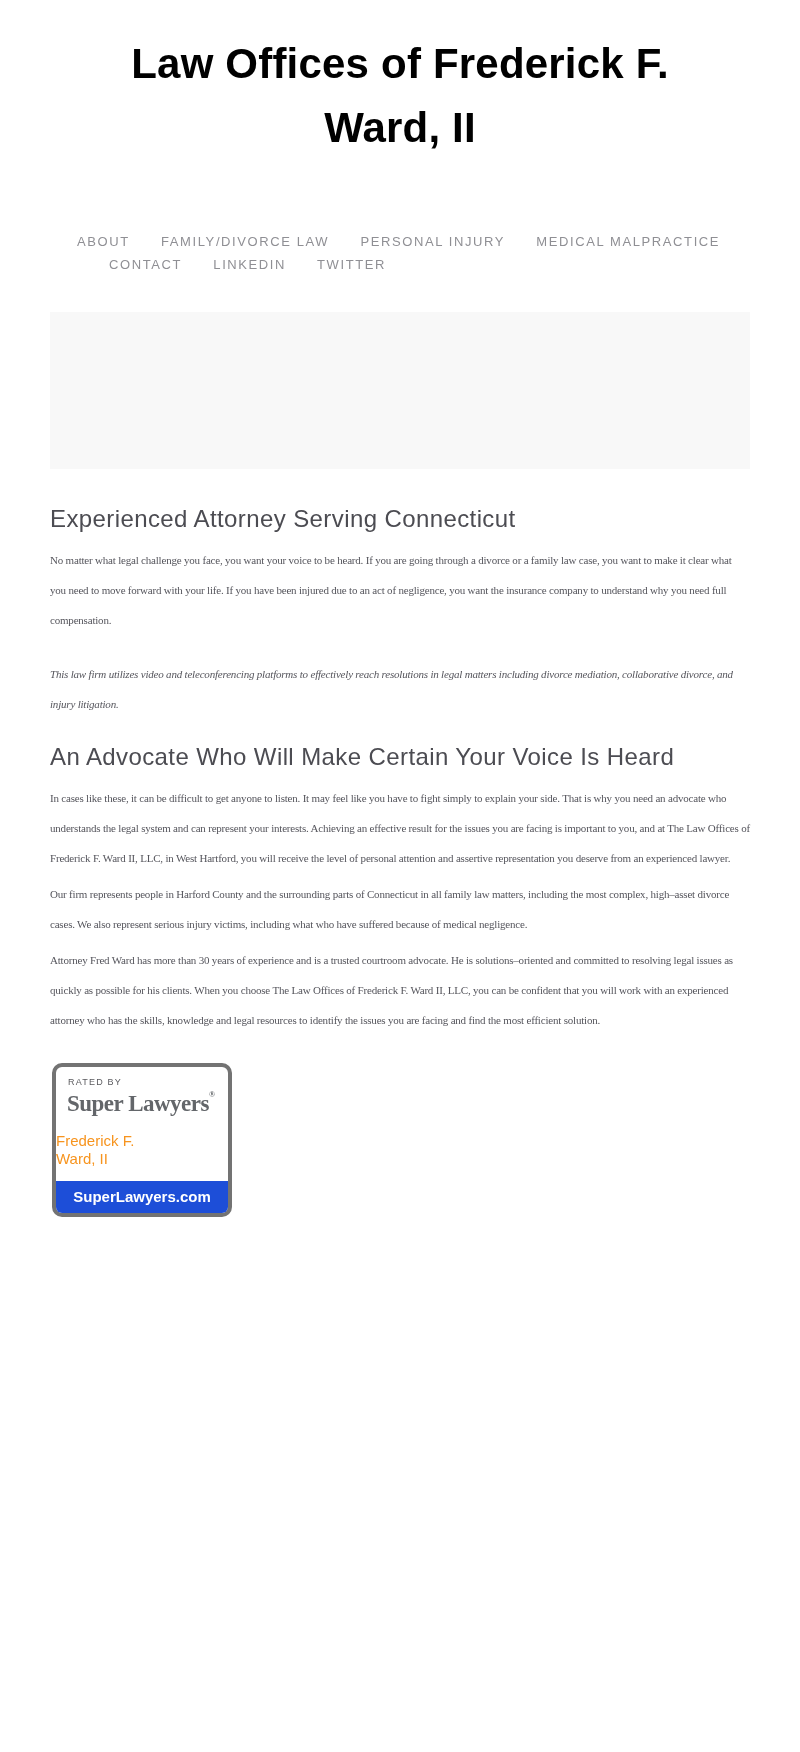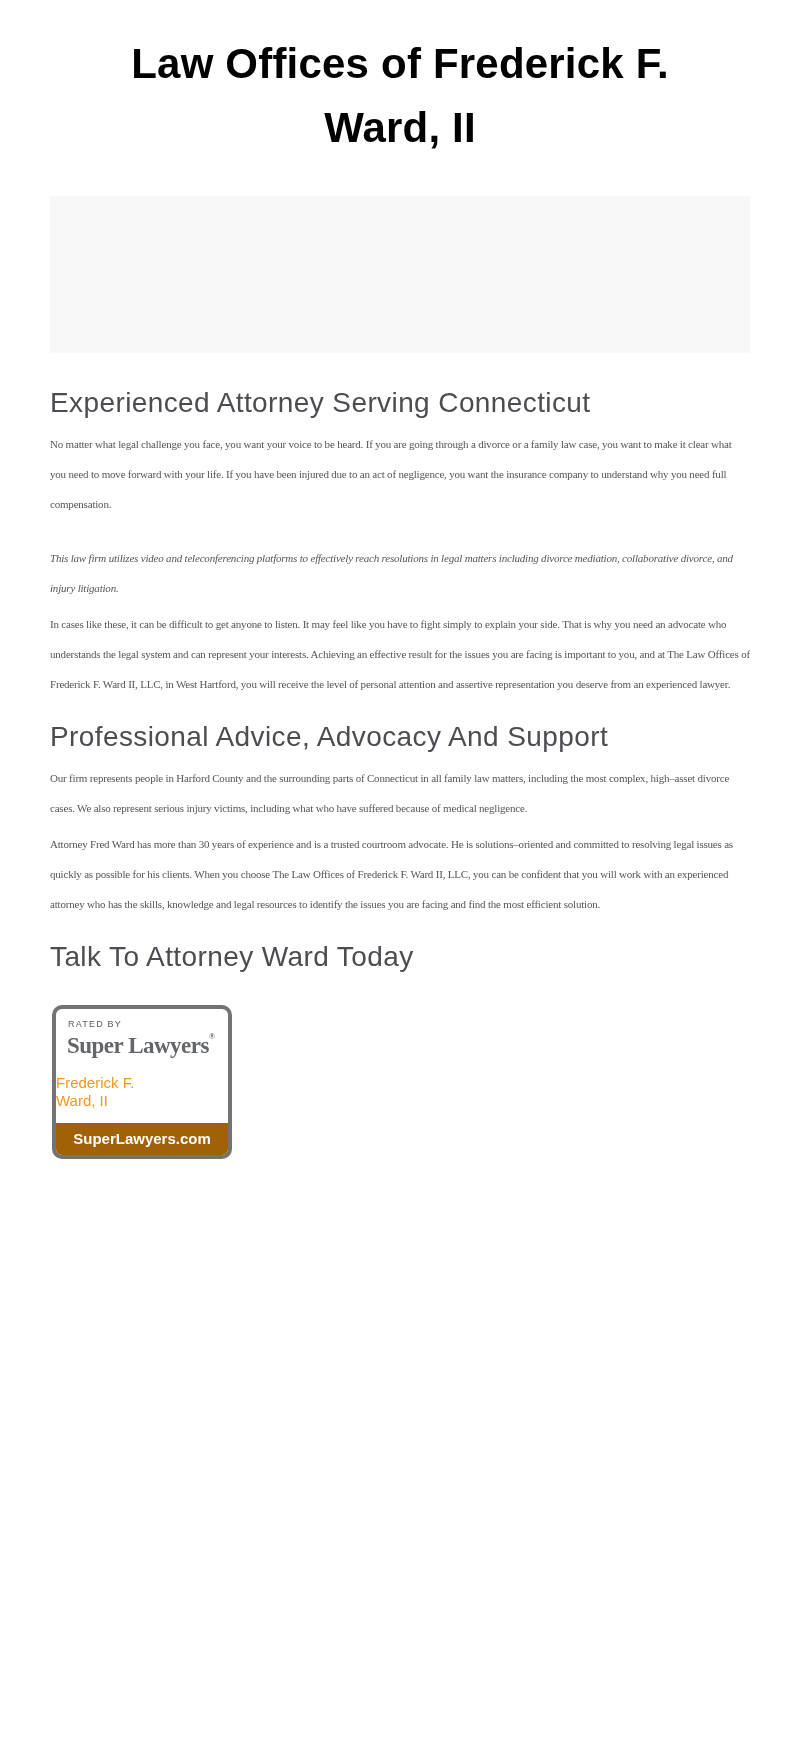--- a/index.html
+++ b/index.html
@@ -47,21 +47,21 @@
     margin-top: 36px;
     height: 157px;
     background: #f8f8f8;
   }
 
   
   .section-heading {
     margin: 18px 0 0 0;
     font-family: "Liberation Sans", sans-serif;
     font-weight: 300;
-    font-size: 28px;
+    font-size: 24px;
     line-height: 40px;
     letter-spacing: 0.4px;
     color: #4c4c52;
   }
   .section:first-of-type .section-heading { margin-top: 30px; }
   .body-par {
     margin: 6px 0 0 0;
     font-family: "Liberation Serif", "DejaVu Serif", serif;
     font-size: 11px;
     line-height: 30px;
@@ -104,64 +104,72 @@
   .badge-name {
     margin-top: 14px;
     font-weight: 400;
     font-size: 15px;
     line-height: 18px;
     color: #F7941E;
   }
   .badge-name .line { display: block; }
   .badge-bar {
     margin-top: 13px;
-    background: #a16207;
+    background: #1d4ed8;
     padding: 7px 0 8px 0;
     text-align: center;
     font-weight: 700;
     font-size: 15px;
     color: #ffffff;
   }
 </style>
 </head>
 <body>
 
 <div class="container">
 
   <h1 class="site-title">
     <span class="line">Law Offices of Frederick F.</span>
     <span class="line">Ward, II</span>
   </h1>
 
+  <nav class="main-nav">
+    <span class="nav-item">ABOUT</span>
+    <span class="nav-item">FAMILY/DIVORCE LAW</span>
+    <span class="nav-item">PERSONAL INJURY</span>
+    <span class="nav-item">MEDICAL MALPRACTICE</span>
+    <span class="nav-item">CONTACT</span>
+    <span class="nav-item">LINKEDIN</span>
+    <span class="nav-item">TWITTER</span>
+  </nav>
 
   <div class="hero"></div>
 
   <main>
 
     <section class="section">
       <h2 class="section-heading">Experienced Attorney Serving Connecticut</h2>
       <p class="body-par">No matter what legal challenge you face, you want your voice to be heard. If you are going through a divorce or a family law case, you want to make it clear what you need to move forward with your life. If you have been injured due to an act of negligence, you want the insurance company to understand why you need full compensation.</p>
       <p class="body-par">This law firm utilizes video and teleconferencing platforms to effectively reach resolutions in legal matters including divorce mediation, collaborative divorce, and injury litigation.</p>
     </section>
 
     <section class="section">
+      <h2 class="section-heading">An Advocate Who Will Make Certain Your Voice Is Heard</h2>
       <p class="body-par">In cases like these, it can be difficult to get anyone to listen. It may feel like you have to fight simply to explain your side. That is why you need an advocate who understands the legal system and can represent your interests. Achieving an effective result for the issues you are facing is important to you, and at The Law Offices of Frederick F. Ward II, LLC, in West Hartford, you will receive the level of personal attention and assertive representation you deserve from an experienced lawyer.</p>
     </section>
 
     <section class="section">
-      <h2 class="section-heading">Professional Advice, Advocacy And Support</h2>
       <p class="body-par">Our firm represents people in Harford County and the surrounding parts of Connecticut in all family law matters, including the most complex, high–asset divorce cases. We also represent serious injury victims, including what who have suffered because of medical negligence.</p>
     </section>
 
     <section class="section">
       <p class="body-par">Attorney Fred Ward has more than 30 years of experience and is a trusted courtroom advocate. He is solutions–oriented and committed to resolving legal issues as quickly as possible for his clients. When you choose The Law Offices of Frederick F. Ward II, LLC, you can be confident that you will work with an experienced attorney who has the skills, knowledge and legal resources to identify the issues you are facing and find the most efficient solution.</p>
     </section>
 
     <section class="section">
-      <h2 class="section-heading">Talk To Attorney Ward Today</h2>
     </section>
 
   </main>
 
   <div class="badge">
     <div class="badge-rated">RATED BY</div>
     <div class="badge-brand"><span>Super Lawyers</span><sup>®</sup></div>
     <div class="badge-name">
       <span class="line">Frederick F.</span>
       <span class="line">Ward, II</span>

